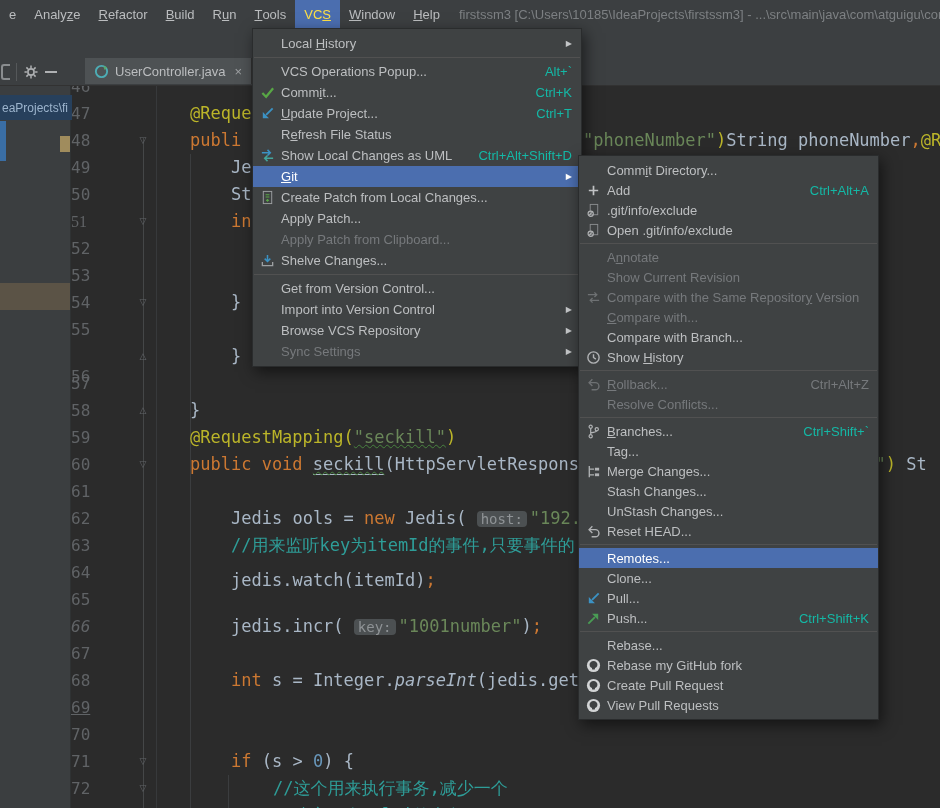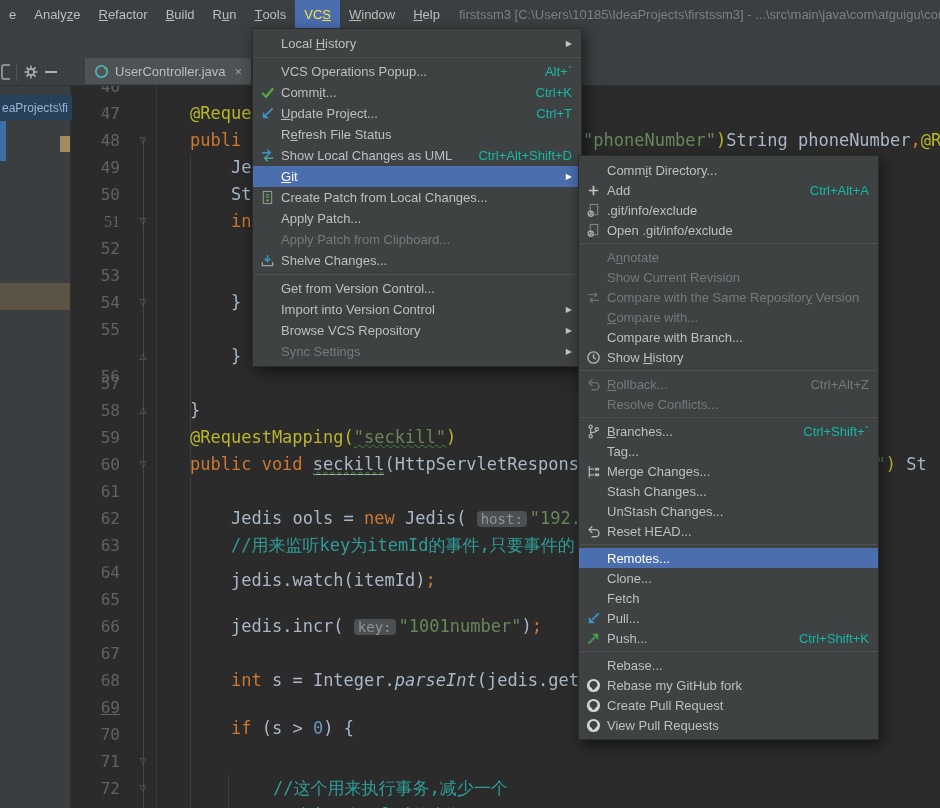--- a/index.html
+++ b/index.html
@@ -35,21 +35,21 @@
   .navyrow{position:absolute;left:0;top:10px;width:70px;height:25px;background:#27405c;color:#9cb4cd;
            font-size:12px;display:flex;align-items:center;padding-left:2px;white-space:nowrap;overflow:hidden}
   .bluestrip{position:absolute;left:0;top:36px;width:6px;height:40px;background:#3a6ea5}
   .tanmark{position:absolute;right:0;top:51px;width:10px;height:16px;background:#a08c5d}
   .brownrow{position:absolute;left:0;top:198px;width:70px;height:27px;background:#5b5346}
   
   .editor{position:absolute;left:70px;top:58px;right:0;bottom:0;background:var(--edbg);overflow:hidden;z-index:1}
   .gborder{position:absolute;left:86px;top:0;bottom:0;width:1px;background:#37393b}
   .foldline{position:absolute;left:73px;top:80px;bottom:0;width:1px;background:#454748}
   .guide{position:absolute;width:1px;background:#3b3d3f}
-  .lnum{position:absolute;left:8px;width:42px;text-align:right;color:var(--lnum);
+  .lnum{position:absolute;left:1px;width:42px;text-align:left;color:var(--lnum);
         font:16px/27px "DejaVu Sans Mono",monospace}
   .fold{position:absolute;left:64px;width:18px;text-align:center;color:#63666a;font-size:9px;line-height:27px}
   .cline{position:absolute;left:92px;font:17px/27px "DejaVu Sans Mono",monospace;white-space:pre;color:var(--def)}
   .c-k{color:var(--kw)} .c-s{color:var(--str)} .c-a{color:var(--ann)} .c-c{color:var(--com)}
   .c-n{color:var(--num)} .c-i{font-style:italic}
   .c-sq{color:var(--str);text-decoration:underline wavy #48823f 1px}
   .c-msq{border-bottom:1px solid var(--def);text-decoration:underline wavy #48823f 1px}
   .hintbox{background:#4c5052;color:#8f9396;border-radius:4px;padding:0 4px;font-size:14px;margin-right:3px}
   
   .popup{position:absolute;background:var(--popup);border:1px solid #2a2c2d;padding:4px 0;z-index:10;
@@ -155,30 +155,30 @@
     <span class="fold" style="top: 393px;">▽</span>
     <div class="cline" style="top: 393px; padding-left: 28px;"><span class="c-k">public void </span><span class="c-msq">seckill</span><span class="">(HttpServletRespons</span></div>
     <span class="lnum" style="top: 420px;">61</span>
     <span class="lnum" style="top: 447px;">62</span>
     <div class="cline" style="top: 447px; padding-left: 69px;"><span class="">Jedis ools = </span><span class="c-k">new</span><span class=""> Jedis( </span><span class="hintbox">host:</span><span class="c-s">"192.</span></div>
     <span class="lnum" style="top: 474px;">63</span>
     <div class="cline" style="top: 474px; padding-left: 69px;"><span class="c-c">//用来监听key为itemId的事件,只要事件的</span></div>
     <span class="lnum" style="top: 501px;">64</span>
     <div class="cline" style="top: 501px; padding-left: 69px; margin-top: 8px;"><span class="">jedis.watch(itemId)</span><span class="c-k">;</span></div>
     <span class="lnum" style="top: 528px;">65</span>
-    <span class="lnum" style="top: 555px;">66</span>
+    <span class="lnum" style="top: 555px; font-style: italic;">66</span>
     <div class="cline" style="top: 555px; padding-left: 69px;"><span class="">jedis.incr( </span><span class="hintbox">key:</span><span class="c-s">"1001number"</span><span class="">)</span><span class="c-k">;</span></div>
     <span class="lnum" style="top: 582px;">67</span>
     <span class="lnum" style="top: 609px;">68</span>
     <div class="cline" style="top: 609px; padding-left: 69px;"><span class="c-k">int</span><span class=""> s = Integer.</span><span class="c-i">parseInt</span><span class="">(jedis.get</span></div>
     <span class="lnum" style="top: 636px; text-decoration: underline;">69</span>
     <span class="lnum" style="top: 663px;">70</span>
     <span class="lnum" style="top: 690px;">71</span>
     <span class="fold" style="top: 690px;">▽</span>
-    <div class="cline" style="top: 657px; padding-left: 69px;"><span class="c-k">if</span><span class=""> (s &gt; </span><span class="c-n">0</span><span class="">) {</span></div>
+    <div class="cline" style="top: 690px; padding-left: 69px;"><span class="c-k">if</span><span class=""> (s &gt; </span><span class="c-n">0</span><span class="">) {</span></div>
     <span class="lnum" style="top: 717px;">72</span>
     <span class="fold" style="top: 717px;">▽</span>
     <div class="cline" style="top: 717px; padding-left: 111px;"><span class="c-c">//这个用来执行事务,减少一个</span></div>
     <span class="lnum" style="top: 744px;">73</span>
     <span class="fold" style="top: 744px;">△</span>
     <div class="cline" style="top: 744px; padding-left: 111px;"><span class="c-c">//建立一个multi的事务</span></div>
     <div class="cline" style="top: 69px; left: 513px;"><span class="c-s">"phoneNumber"</span><span class="c-a">)</span><span class="">String phoneNumber</span><span class="c-k">,</span><span class="c-a">@Re</span></div>
     <div class="cline" style="top: 393px; left: 785px;"><span class="c-s">Id"</span><span class="c-a">)</span><span class=""> St</span></div>
   </div>
 
@@ -409,24 +409,20 @@
     <div class="msep"></div>
     <div class="mi sel">
       <span class="ic"></span>
       <span class="lbl">Remotes...</span>
     </div>
     <div class="mi">
       <span class="ic"></span>
       <span class="lbl">Clone...</span>
     </div>
     <div class="mi">
-      <span class="ic"></span>
-      <span class="lbl">Fetch</span>
-    </div>
-    <div class="mi">
       <span class="ic">
         <svg width="15" height="15" viewBox="0 0 16 16">
           <path d="M13.5 2.5L6.5 9.5" stroke="#3b92c4" stroke-width="2" fill="none"></path>
           <path d="M3 6.5V13h6.5z" fill="#3b92c4"></path>
         </svg>
       </span>
       <span class="lbl">Pull...</span>
     </div>
     <div class="mi">
       <span class="ic">

